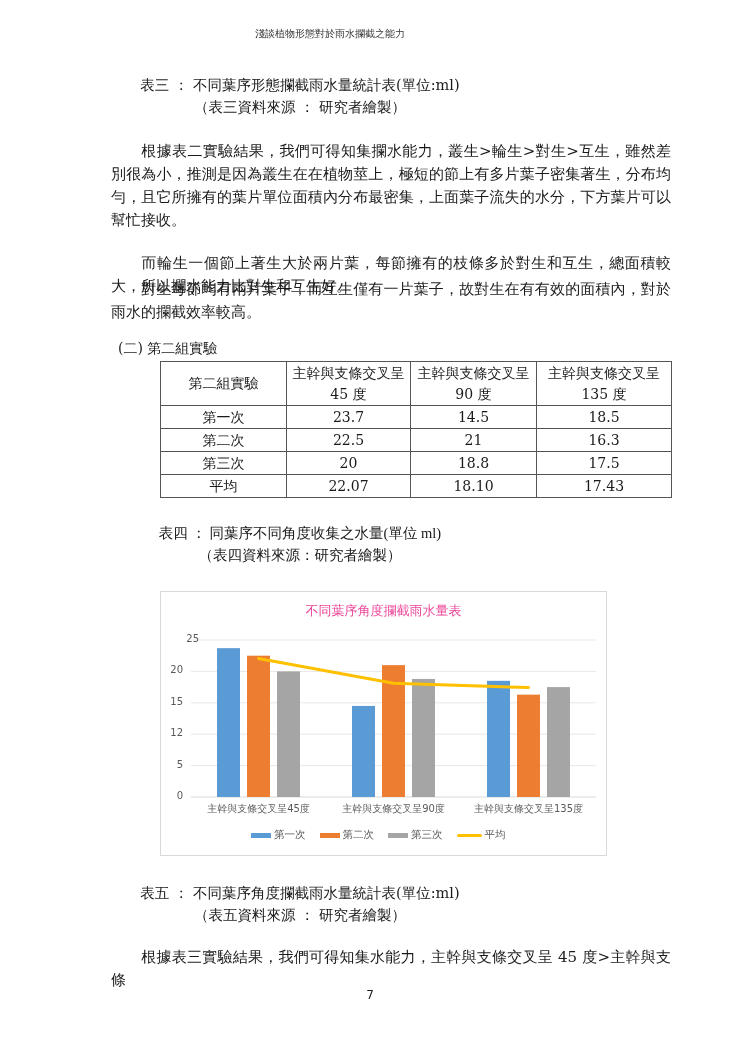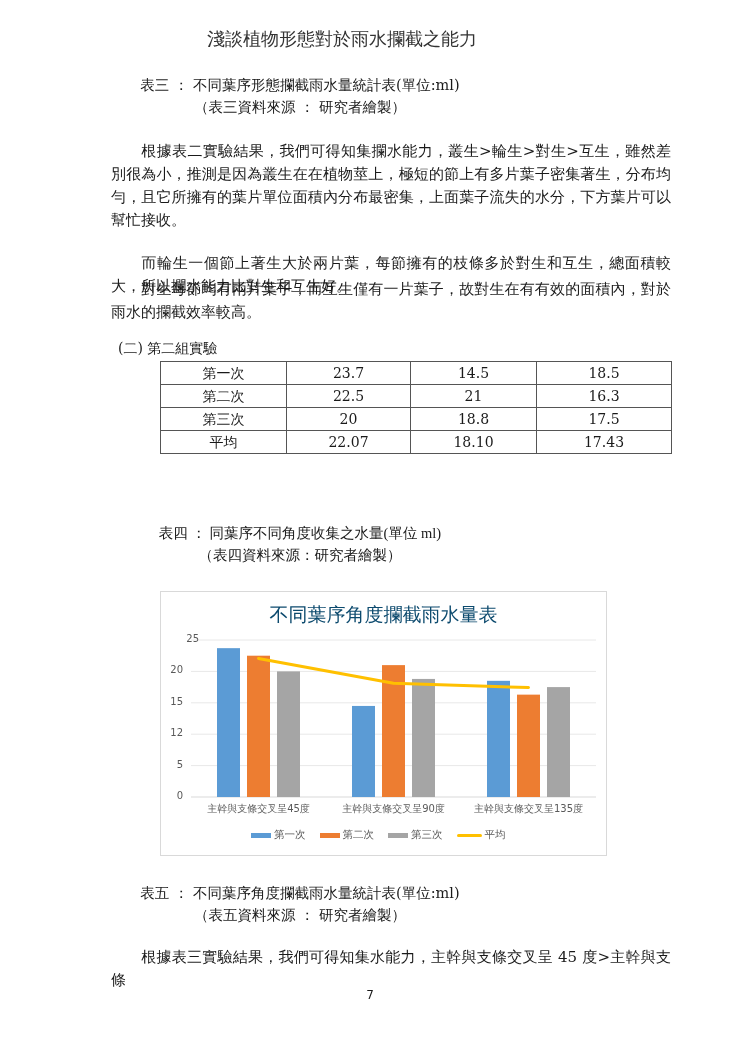--- a/index.html
+++ b/index.html
@@ -1,37 +1,37 @@
 <!DOCTYPE html>
 <html><head>
 <meta charset="utf-8">
 <style>
   html, body { margin: 0; padding: 0; }
   body {
     width: 740px; height: 1046px; background: #ffffff; position: relative;
     font-family: "DejaVu Serif", "Liberation Serif", serif; color: #1a1a1a; overflow: hidden;
   }
   .abs { position: absolute; }
-  .header-title { top: 27px; left: 16px; width: 652px; text-align: center; font-size: 18px; color: #333; }
+  .header-title { top: 27px; left: 4px; width: 652px; text-align: center; font-size: 10px; color: #333; }
   .caption { left: 0; width: 600px; text-align: center; font-size: 14.5px; line-height: 22px; }
   .para { left: 111px; width: 560px; font-size: 15px; line-height: 23px; text-align: justify; }
   .para .indent { display: inline-block; width: 30px; }
   .section-label { left: 118px; top: 340px; font-size: 14px; }
   table.data {
     position: absolute; left: 160px; top: 361px; width: 511px; border-collapse: collapse;
     font-size: 14px; table-layout: fixed;
   }
   table.data td, table.data th {
     border: 1px solid #555; text-align: center; font-weight: normal; padding: 0; height: 22px; line-height: 22px;
   }
   table.data th { line-height: 21px; }
   .chart-box {
     left: 160px; top: 591px; width: 445px; height: 263px; border: 1px solid #d9d9d9; background: #fff;
   }
-  .chart-title { top: 10px; left: 0; width: 445px; text-align: center; font-size: 19px; color: #0c4a6e; font-family: "DejaVu Sans", sans-serif; }
+  .chart-title { top: 10px; left: 0; width: 445px; text-align: center; font-size: 13px; color: #ec4899; font-family: "DejaVu Sans", sans-serif; }
   .ytick { font-size: 10px; color: #595959; font-family: "DejaVu Sans", sans-serif; width: 20px; text-align: right; }
   .xlab { font-size: 10px; color: #595959; font-family: "DejaVu Sans", sans-serif; text-align: center; width: 130px; }
   .legend { font-size: 10.5px; color: #595959; font-family: "DejaVu Sans", sans-serif; display: flex; align-items: center; }
   .legend .sw { display: inline-block; width: 20px; height: 5px; margin-right: 3px; }
   .legend .swl { display: inline-block; width: 25px; height: 3px; margin-right: 3px; border-radius: 2px; }
   .legend .item { display: flex; align-items: center; margin-right: 14px; }
   .page-num { top: 988px; left: 0; width: 740px; text-align: center; font-size: 12px; font-family: "DejaVu Sans", sans-serif; }
 </style>
 </head>
 <body>
@@ -48,20 +48,35 @@
 <div class="abs section-label">(二)  第二組實驗</div>
 
 <table class="data">
   <colgroup>
       <col style="width:126px">
       <col style="width:124px">
       <col style="width:126px">
       <col style="width:135px">
     </colgroup>
   <tbody>
+      <tr>
+    <th style="height:43px;">第二組實驗</th>
+    <th>
+          <div>主幹與支條交叉呈</div>
+          <div>45 度</div>
+        </th>
+    <th>
+          <div>主幹與支條交叉呈</div>
+          <div>90 度</div>
+        </th>
+    <th>
+          <div>主幹與支條交叉呈</div>
+          <div>135 度</div>
+        </th>
+  </tr>
   <tr>
     <td>第一次</td>
     <td>23.7</td>
     <td>14.5</td>
     <td>18.5</td>
   </tr>
   <tr>
     <td>第二次</td>
     <td>22.5</td>
     <td>21</td>

